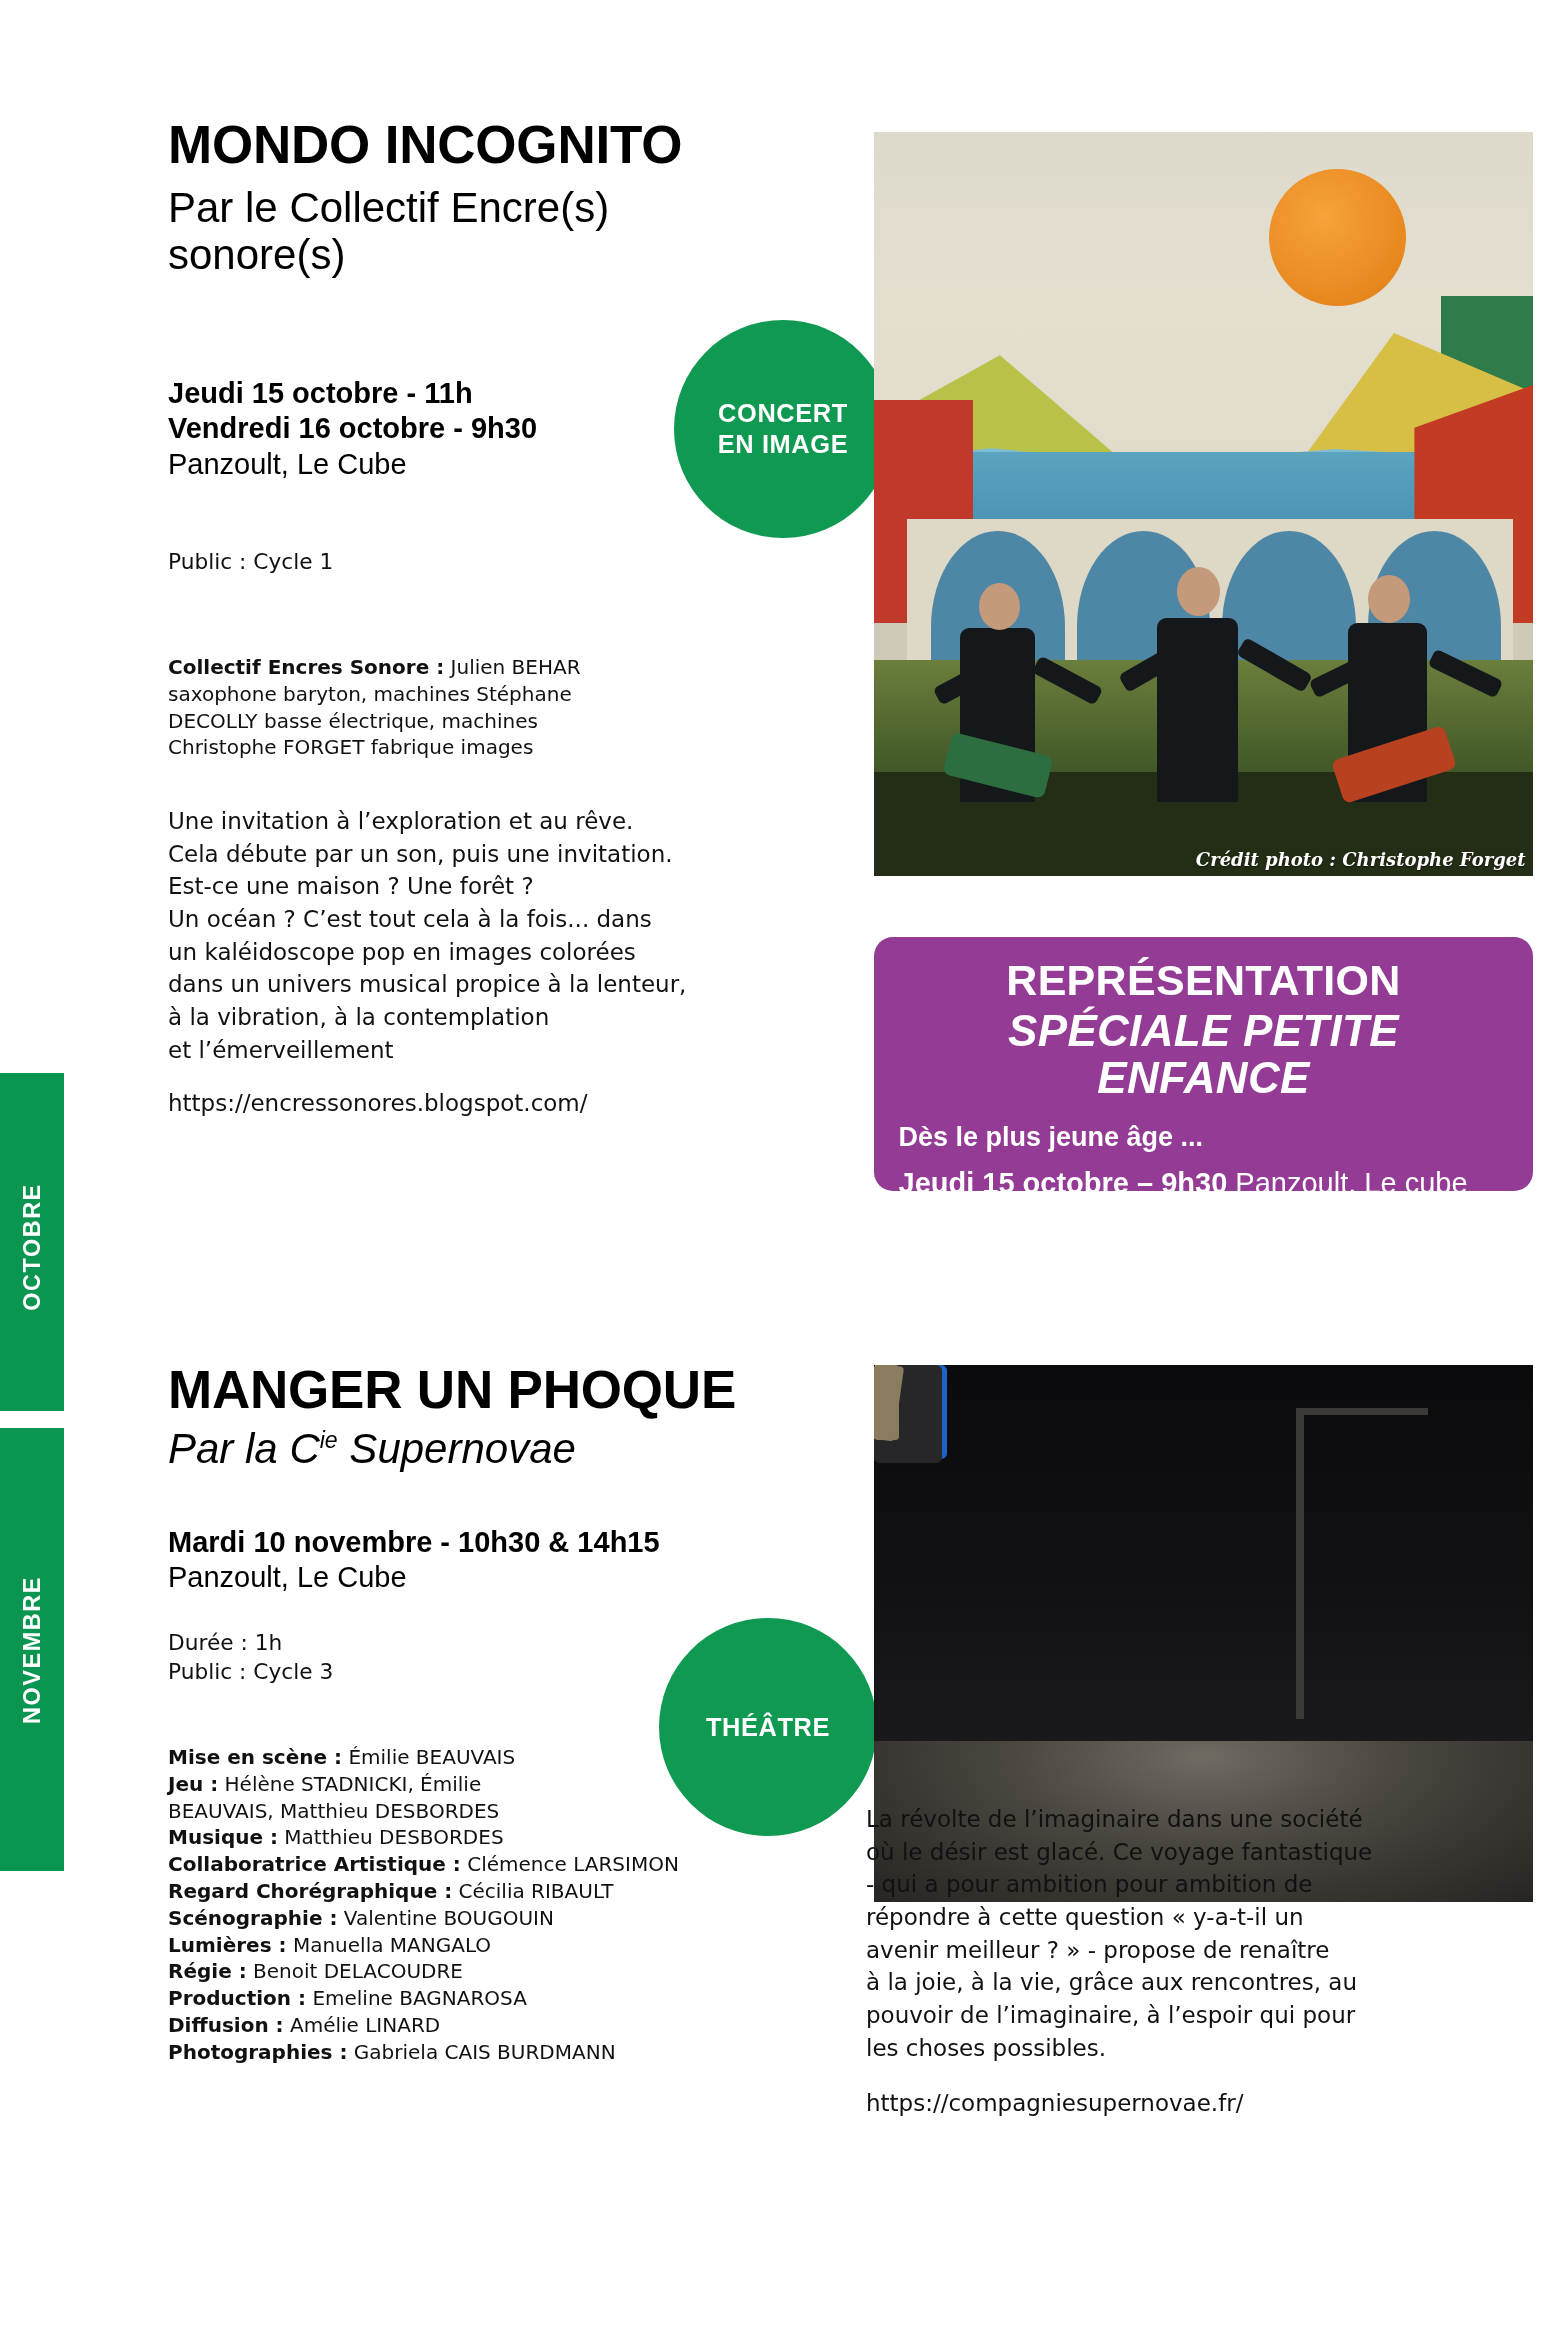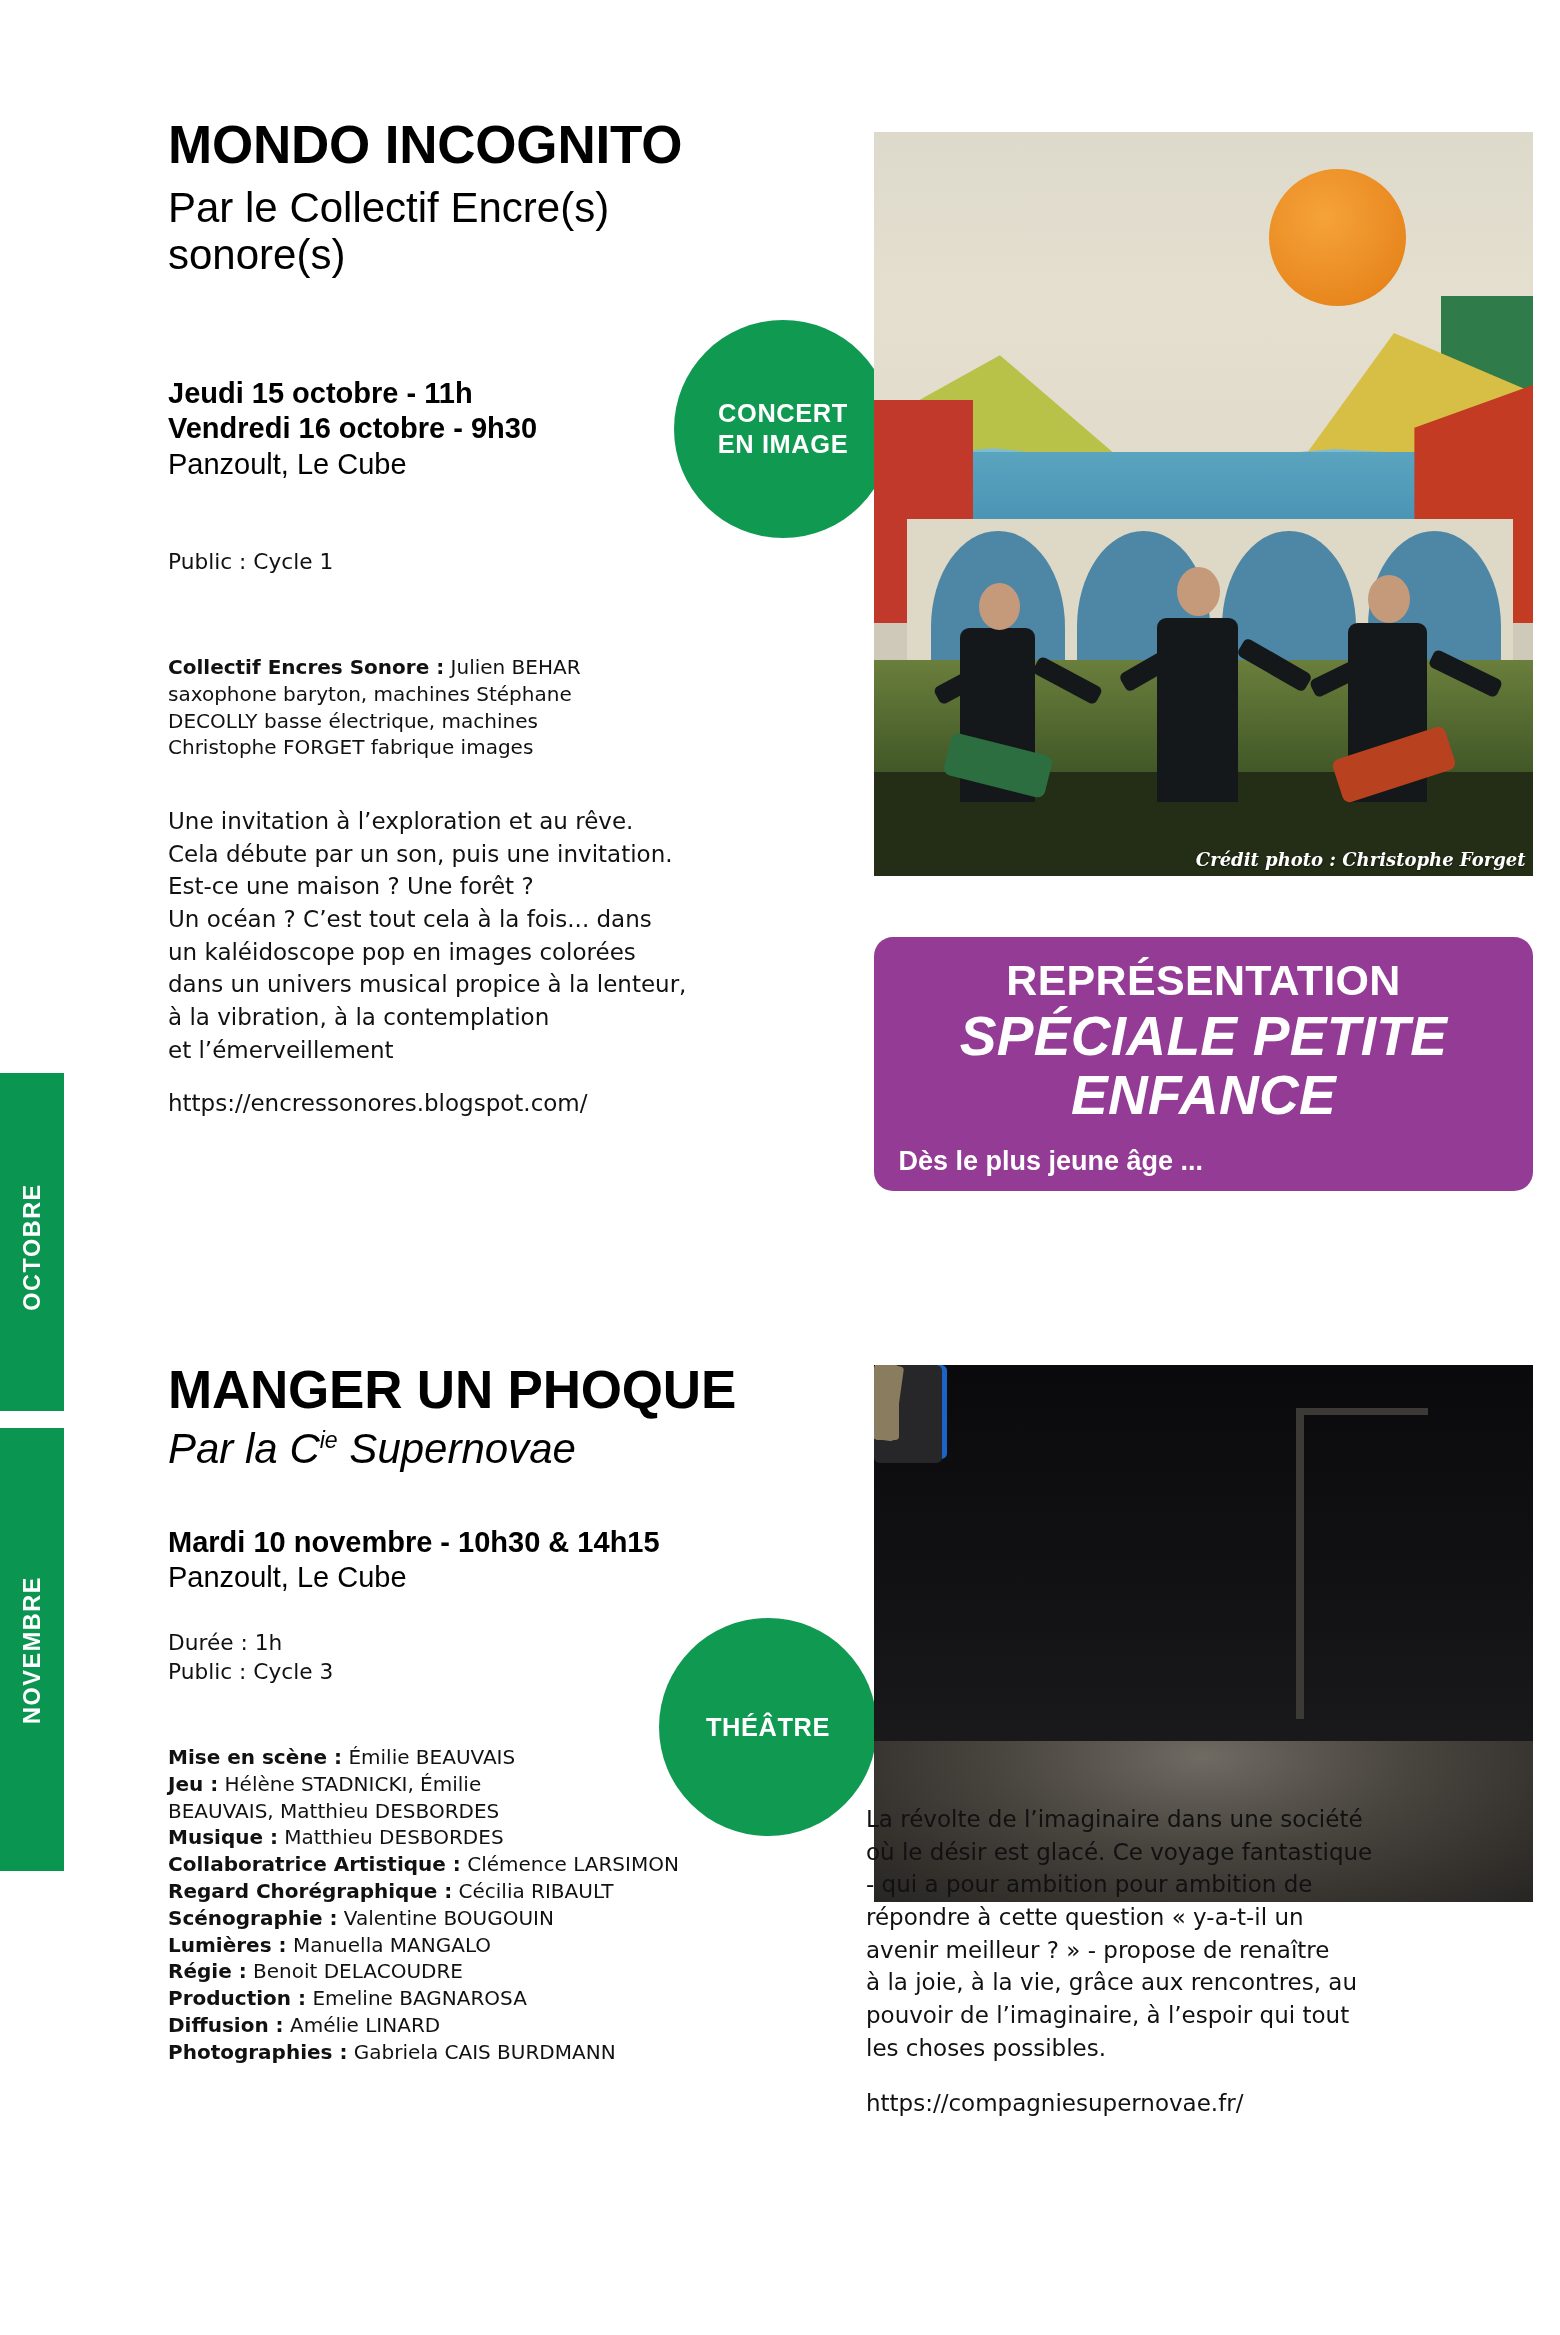--- a/index.html
+++ b/index.html
@@ -189,21 +189,21 @@
     color: #fff;
     padding: 21px 24.5px 24.5px 24.5px;
   }
   .promo .p1 {
     font-family: "Liberation Sans Narrow", "Liberation Sans", sans-serif;
     font-stretch: condensed; font-weight: 700; font-size: 43px;
     text-align: center; line-height: 1.05; letter-spacing: 0.3px;
   }
   .promo .p2 {
     font-family: "Liberation Sans Narrow", "Liberation Sans", sans-serif;
-    font-stretch: condensed; font-weight: 700; font-style: italic; font-size: 55px;
+    font-stretch: condensed; font-weight: 700; font-style: italic; font-size: 44px;
     text-align: center; line-height: 1.08; margin-top: 3.8px; letter-spacing: 0.3px;
   }
   .promo .p3 {
     font-family: "Liberation Sans Narrow", "Liberation Sans", sans-serif;
     font-stretch: condensed; font-weight: 700; font-size: 27px;
     margin-top: 19px; line-height: 1.2;
   }
   .promo .p4 {
     font-family: "Liberation Sans Narrow", "Liberation Sans", sans-serif;
     font-stretch: condensed; font-weight: 700; font-size: 29px;
@@ -386,20 +386,20 @@
       </div>
     </div>
 
     <div class="block" style="left:866px; top:1803px; width:678px;">
       <div class="body-txt">La révolte de l’imaginaire dans une société</div>
       <div class="body-txt">où le désir est glacé. Ce voyage fantastique</div>
       <div class="body-txt">- qui a pour ambition pour ambition de</div>
       <div class="body-txt">répondre à cette question «  y-a-t-il un</div>
       <div class="body-txt">avenir meilleur ? » - propose de renaître</div>
       <div class="body-txt">à la joie, à la vie, grâce aux rencontres, au</div>
-      <div class="body-txt">pouvoir de l’imaginaire, à l’espoir qui tout</div>
+      <div class="body-txt">pouvoir de l’imaginaire, à l’espoir qui pour</div>
       <div class="body-txt">les choses possibles.</div>
       <div class="url" style="margin-top:22.6px;">https://compagniesupernovae.fr/</div>
     </div>
 
   </div>
 </div>
 
 
 </body></html>

